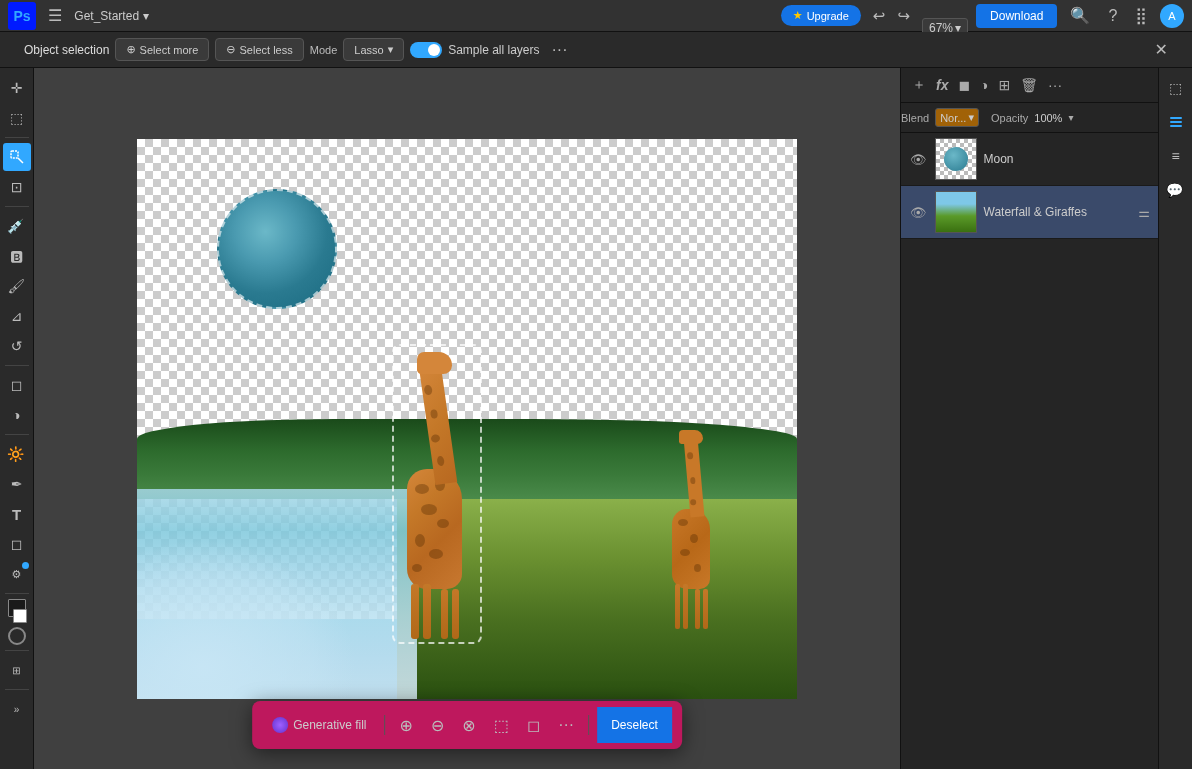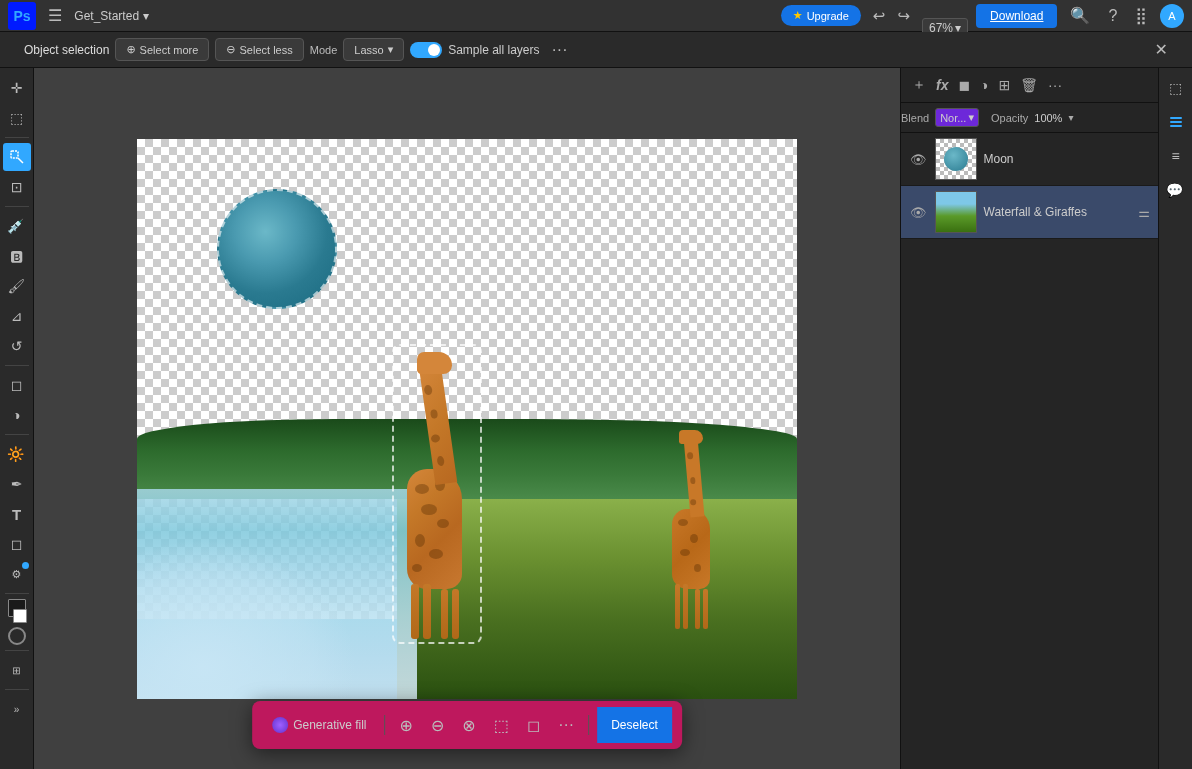--- a/index.html
+++ b/index.html
@@ -44,21 +44,21 @@
     .undo-redo button {
       background: none; border: none; color: #bbb; cursor: pointer; font-size: 15px; padding: 2px 4px;
     }
     .zoom-control {
       background: #3a3a3a; border: 1px solid #555; border-radius: 3px;
       color: #ccc; padding: 2px 6px; font-size: 12px; cursor: pointer;
       display: flex; align-items: center; gap: 2px; margin-top: 24px;
     }
     .download-btn {
       background: #1473e6; color: #fff; border: none; border-radius: 4px;
-      padding: 5px 14px; font-size: 12px; cursor: pointer; text-decoration: underline;
+      padding: 5px 14px; font-size: 12px; cursor: pointer;
     }
     .topbar-icon { color: #bbb; cursor: pointer; font-size: 16px; padding: 2px 5px; }
     .avatar { width: 24px; height: 24px; border-radius: 50%; background: #31a8ff; display: flex; align-items: center; justify-content: center; color: #fff; font-size: 11px; cursor: pointer; }
 
     
     #optionsbar {
       height: 36px;
       background: #2a2a2a;
       display: flex;
       align-items: center;
@@ -380,21 +380,21 @@
     }
 
     .blend-row {
       display: flex; align-items: center;
       padding: 5px 0;
       gap: 6px;
       border-bottom: 1px solid #111;
     }
     .blend-label { color: #aaa; font-size: 11px; }
     .blend-select {
-      background: #6d28d9; border: 1px solid #555; color: #ccc;
+      background: #a16207; border: 1px solid #555; color: #ccc;
       padding: 2px 4px; font-size: 11px; border-radius: 3px;
       cursor: pointer; display: flex; align-items: center; gap: 2px;
     }
     .opacity-label { color: #aaa; font-size: 11px; margin-left: 6px; }
     .opacity-value { color: #ccc; font-size: 11px; }
     .opacity-arrow { color: #aaa; cursor: pointer; font-size: 10px; }
 
     
     .layer-item {
       display: flex; align-items: center;

